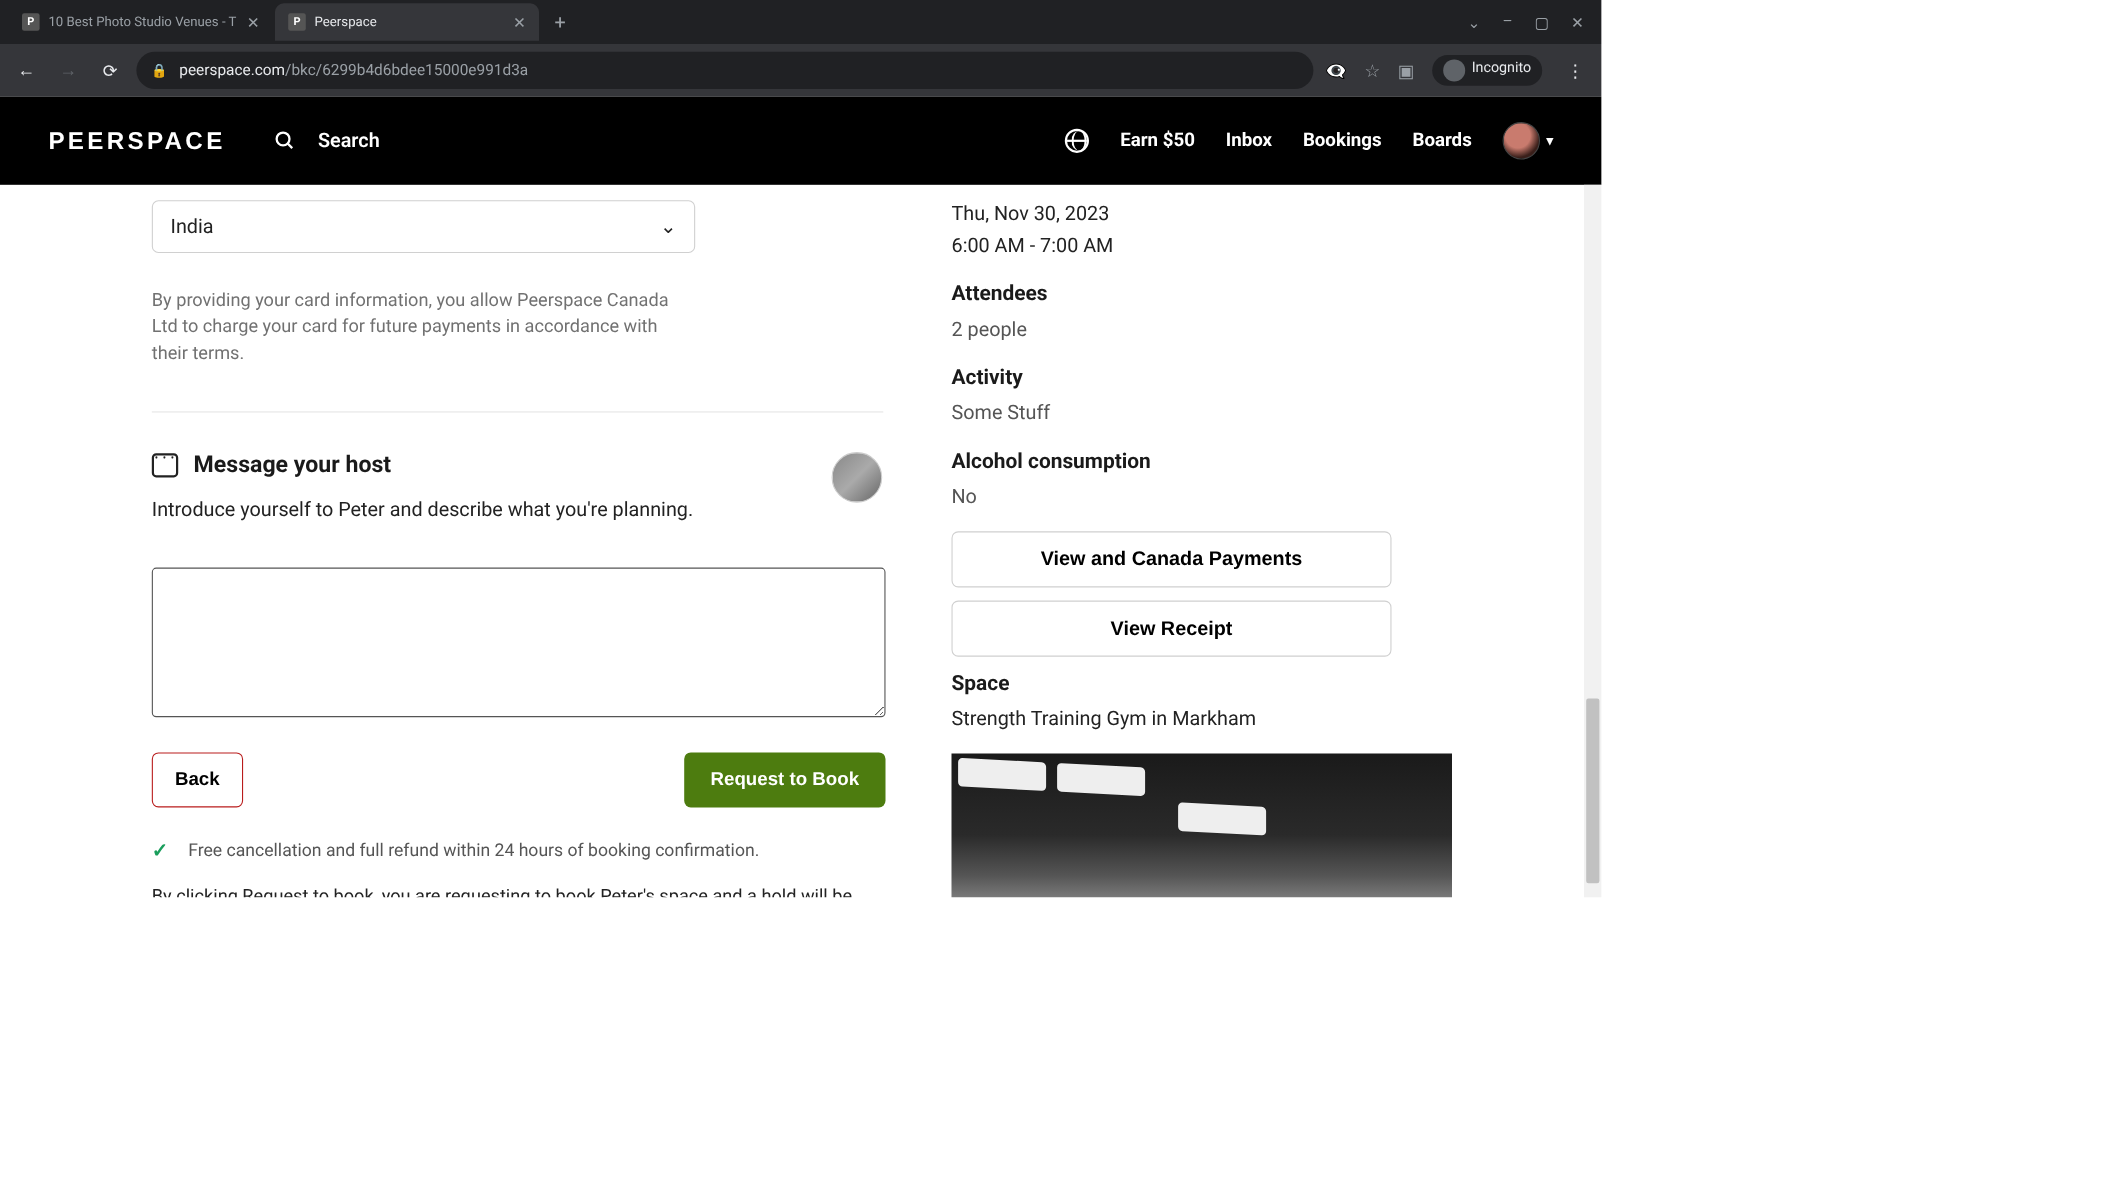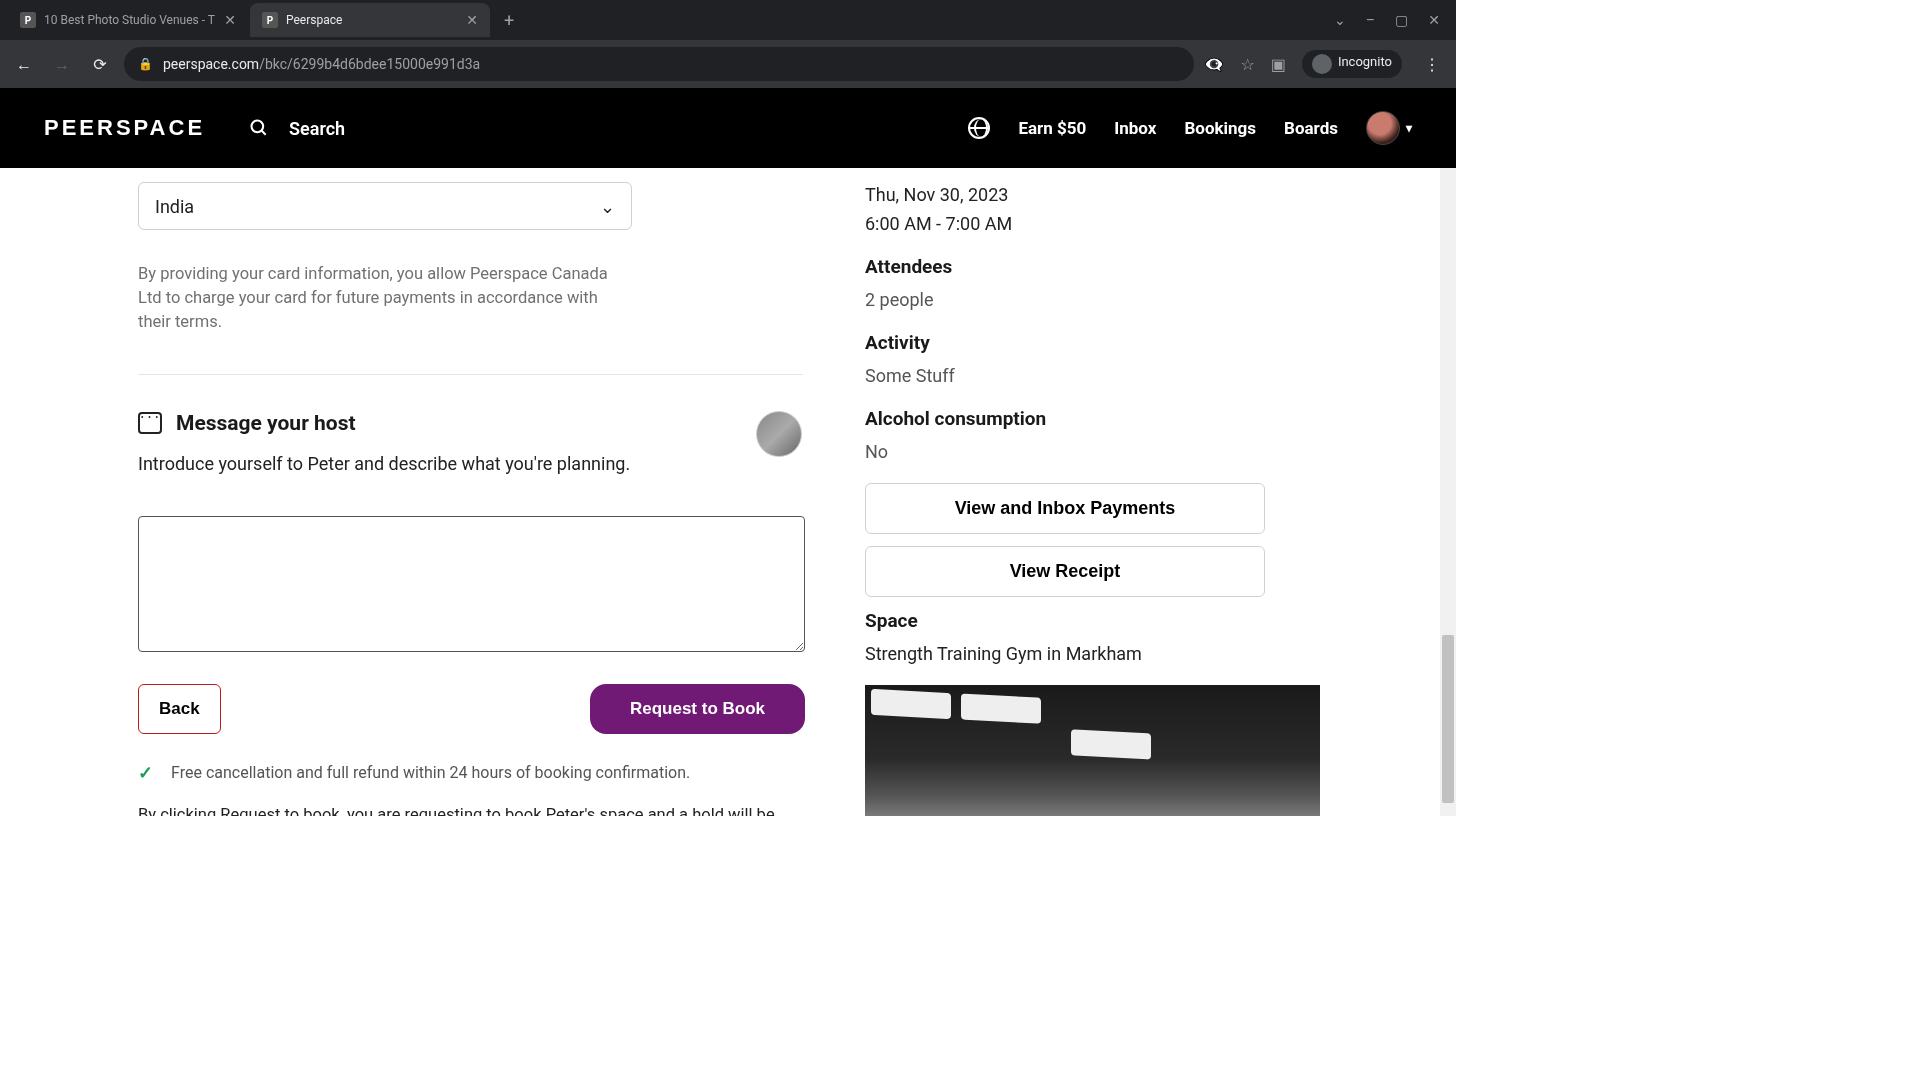--- a/index.html
+++ b/index.html
@@ -53,21 +53,21 @@
 .msg-header { display: flex; align-items: center; gap: 14px; }
 .chat-icon { width: 24px; height: 22px; border: 2px solid #222; border-radius: 4px; position: relative; }
 .chat-icon::after { content:"• • •"; position:absolute; top:-2px; left:0; right:0; text-align:center; font-size:9px; letter-spacing:1px; color:#222;}
 .msg-title { font-size: 21px; font-weight: 700; color: #1a1a1a; }
 .host-avatar { width: 46px; height: 46px; border-radius: 50%; background: linear-gradient(135deg, #888 0%, #aaa 50%, #666 100%); border:1px solid #ccc; margin-left: auto; margin-right: 3px;}
 .msg-sub { font-size: 18px; color: #222; margin-top: 18px; }
 .msg-textarea { width: 667px; height: 136px; border: 1.5px solid #555; border-radius: 4px; margin-top: 42px; padding: 12px; font-size: 16px; resize: both; font-family: inherit; }
 
 .btn-row { display: flex; gap: 12px; margin-top: 28px; width: 667px; }
 .btn-back { padding: 14px 20px; border: 1px solid #b91c1c; background: #fff; border-radius: 6px; font-size: 17px; font-weight: 600; cursor: pointer; }
-.btn-primary { margin-left: auto; padding: 14px 40px; background: #701a75; color: #fff; border: none; border-radius: 16px; font-size: 17px; font-weight: 700; cursor: pointer; }
+.btn-primary { margin-left: auto; padding: 14px 24px; background: #4d7c0f; color: #fff; border: none; border-radius: 6px; font-size: 17px; font-weight: 700; cursor: pointer; }
 
 .cancel-row { display: flex; align-items: center; gap: 18px; margin-top: 28px; font-size: 16px; color: #555; }
 .check-icon { color: #1a9e5c; font-size: 18px; font-weight: bold; }
 .terms-text { font-size: 16.5px; color: #222; margin-top: 20px; line-height: 1.5; max-width: 665px; }
 
 
 .summary-label { font-size: 19px; font-weight: 700; color: #1a1a1a; margin-top: 0; }
 .summary-val { font-size: 18px; color: #555; margin-top: 8px; line-height: 1.5; }
 .summary-block { margin-bottom: 18px; }
 .side-btn { width: 400px; border: 1px solid #d0d0d0; background: #fff; border-radius: 6px; font-size: 18px; font-weight: 700; padding: 14px 0; cursor: pointer; margin-bottom: 12px; display:block; }
@@ -189,21 +189,21 @@
         <div class="summary-val">2 people</div>
       </div>
       <div class="summary-block">
         <div class="summary-label">Activity</div>
         <div class="summary-val">Some Stuff</div>
       </div>
       <div class="summary-block">
         <div class="summary-label">Alcohol consumption</div>
         <div class="summary-val">No</div>
       </div>
-      <button class="side-btn">View and Inbox Payments</button>
+      <button class="side-btn">View and Canada Payments</button>
       <button class="side-btn">View Receipt</button>
       <div class="summary-block" style="margin-top:8px">
         <div class="summary-label">Space</div>
         <div class="summary-val" style="color:#222">Strength Training Gym in Markham</div>
       </div>
       <div class="space-img"></div>
     </div>
   </div>
 
   <div class="scrollbar">

